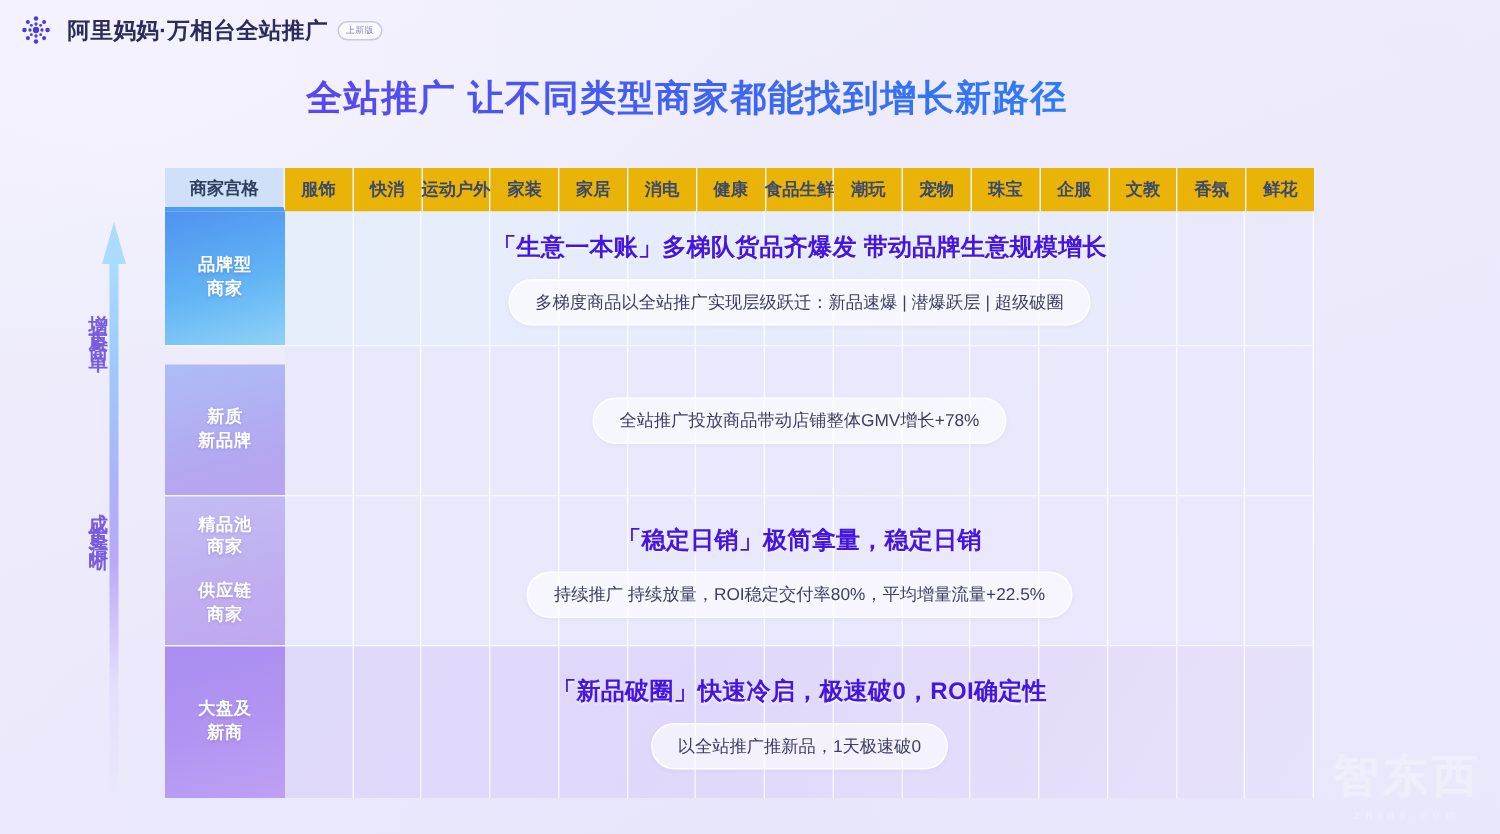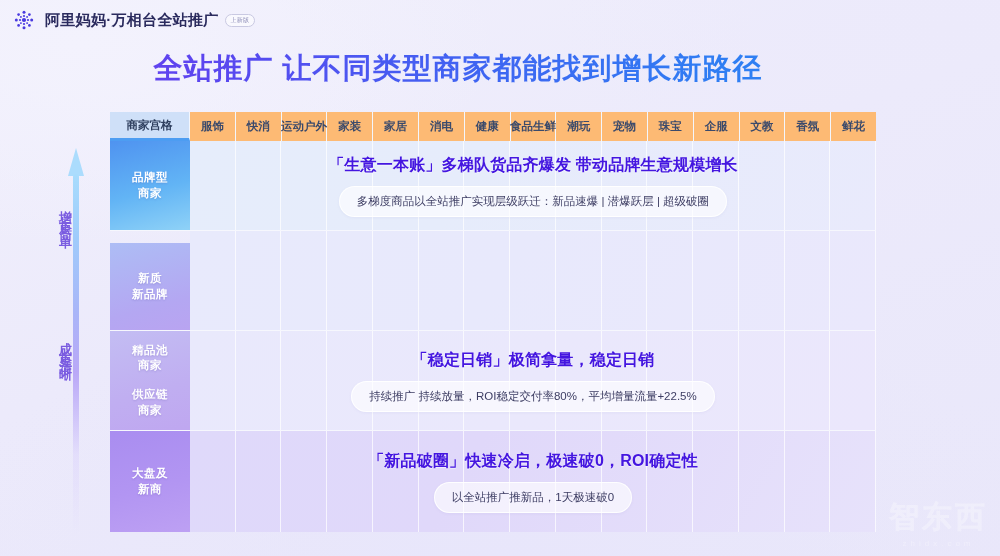--- a/index.html
+++ b/index.html
@@ -31,21 +31,21 @@
     font-size:6px; font-weight:normal; color:#8d8db8;
     border:1px solid #c9c9e2; border-radius:7px;
     background:rgba(255,255,255,.55);
     vertical-align:middle; letter-spacing:.2px;
   }
 
   
   .title {
     position:absolute; top:49px; left:0; width:916px;
     text-align:center;
-    font-size:29px; font-weight:bold; letter-spacing:1px;
+    font-size:24px; font-weight:bold; letter-spacing:1px;
     background:linear-gradient(95deg,#6f3df0 0%,#5b45ef 22%,#3f64f2 52%,#2f7df3 78%,#2b86f4 100%);
     -webkit-background-clip:text; background-clip:text;
     -webkit-text-fill-color:transparent; color:#3f5ef0;
   }
 
   
   .axis { position:absolute; left:44px; top:146px; width:66px; height:388px; }
   .axis-arrow { position:absolute; left:24px; top:2px; width:16px; height:386px; }
   .axis-arrow .shaft {
     position:absolute; left:5px; top:26px; width:6px; height:360px;
@@ -70,21 +70,21 @@
 
   
   .table {
     position:absolute; left:110px; top:112px;
     width:766px; height:420px;
   }
   .thead { display:flex; height:29px; }
   .th {
     font-size:11.5px; color:#3b4a6b; font-weight:bold;
     display:flex; align-items:center; justify-content:center;
-    background:#fdba74; border-right:1.5px solid #f3f6fd;
+    background:#eab308; border-right:1.5px solid #f3f6fd;
     white-space:nowrap;
   }
   .th:last-child { border-right:none; }
   .th.first {
     width:80px; flex:0 0 80px; color:#2f3f5e;
     background:#cfe0f8; border-bottom:3px solid #4d9df2;
   }
   .th.cat { flex:1 1 0; min-width:0; }
 
   .tbody { position:relative; height:391px; }
@@ -257,20 +257,21 @@
           <div class="gcell"></div>
           <div class="gcell"></div>
           <div class="gcell"></div>
           <div class="gcell"></div>
           <div class="gcell"></div>
           <div class="gcell"></div>
           <div class="gcell"></div>
           <div class="gcell"></div>
           <div class="gcell"></div>
           <div class="rowcontent">
+            <div class="rc-pill">全站推广投放商品带动店铺整体GMV增长+78%</div>
           </div>
         </div>
       </div>
       <div class="row r3">
         <div class="rowlabel">
           <span>
             <div>精品池</div>
             <div>商家</div>
           </span>
           <span>

